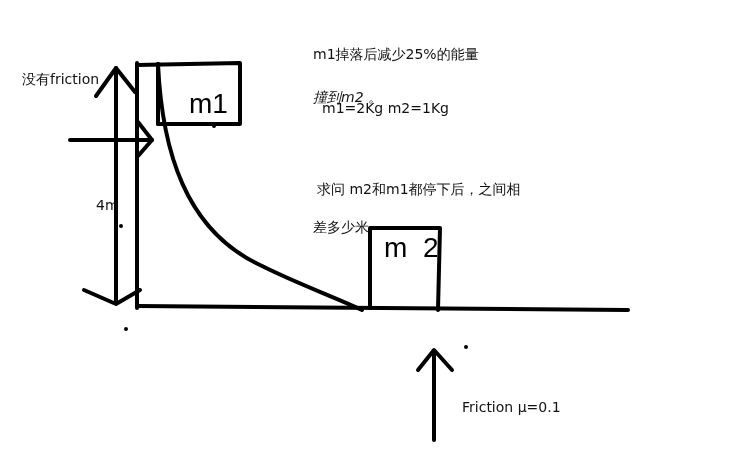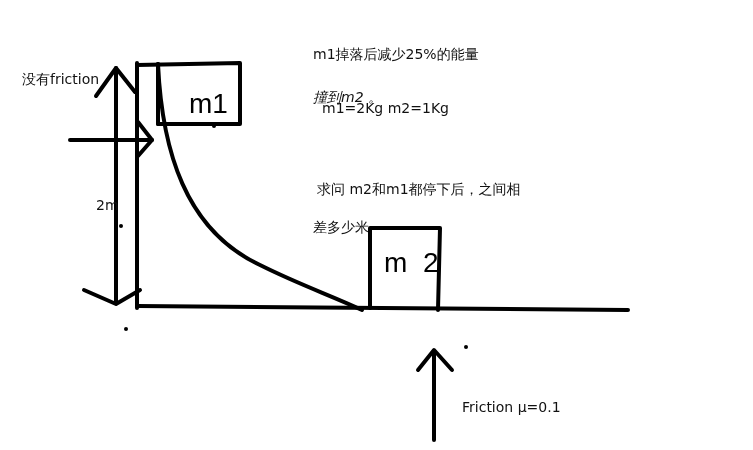--- a/index.html
+++ b/index.html
@@ -38,24 +38,24 @@
 
   <g fill="#000">
     <circle cx="121" cy="226" r="2"></circle>
     <circle cx="126" cy="329" r="2"></circle>
     <circle cx="466" cy="347" r="2"></circle>
     <circle cx="214" cy="126" r="2"></circle>
   </g>
 </svg>
 
 <div class="txt" style="left:22px; top:72px;">没有friction</div>
-<div class="txt" style="left:96px; top:198px;">2m</div>
+<div class="txt" style="left:96px; top:198px;">4m</div>
 
 <div class="hand" style="left:161px; top:90px; font-size:28px;margin-left:28px;">m1</div>
-<div class="hand" style="left:384px; top:249px; font-size:28px; letter-spacing:4px;">m 2</div>
+<div class="hand" style="left:384px; top:234px; font-size:28px; letter-spacing:4px;">m 2</div>
 
 <div class="txt" style="left:313px; top:47px;">m1掉落后减少25%的能量</div>
 <div class="txt" style="left:313px; top:90px;font-style:italic;">撞到m2 。</div>
 <div class="txt" style="left:313px; top:101px;margin-left:9px;">m1=2Kg m2=1Kg</div>
 <div class="txt" style="left:317px; top:182px;">求问 m2和m1都停下后，之间相</div>
 <div class="txt" style="left:313px; top:220px;">差多少米</div>
 
 <div class="txt" style="left:462px; top:400px;">Friction μ=0.1</div>
 
 </body></html>

